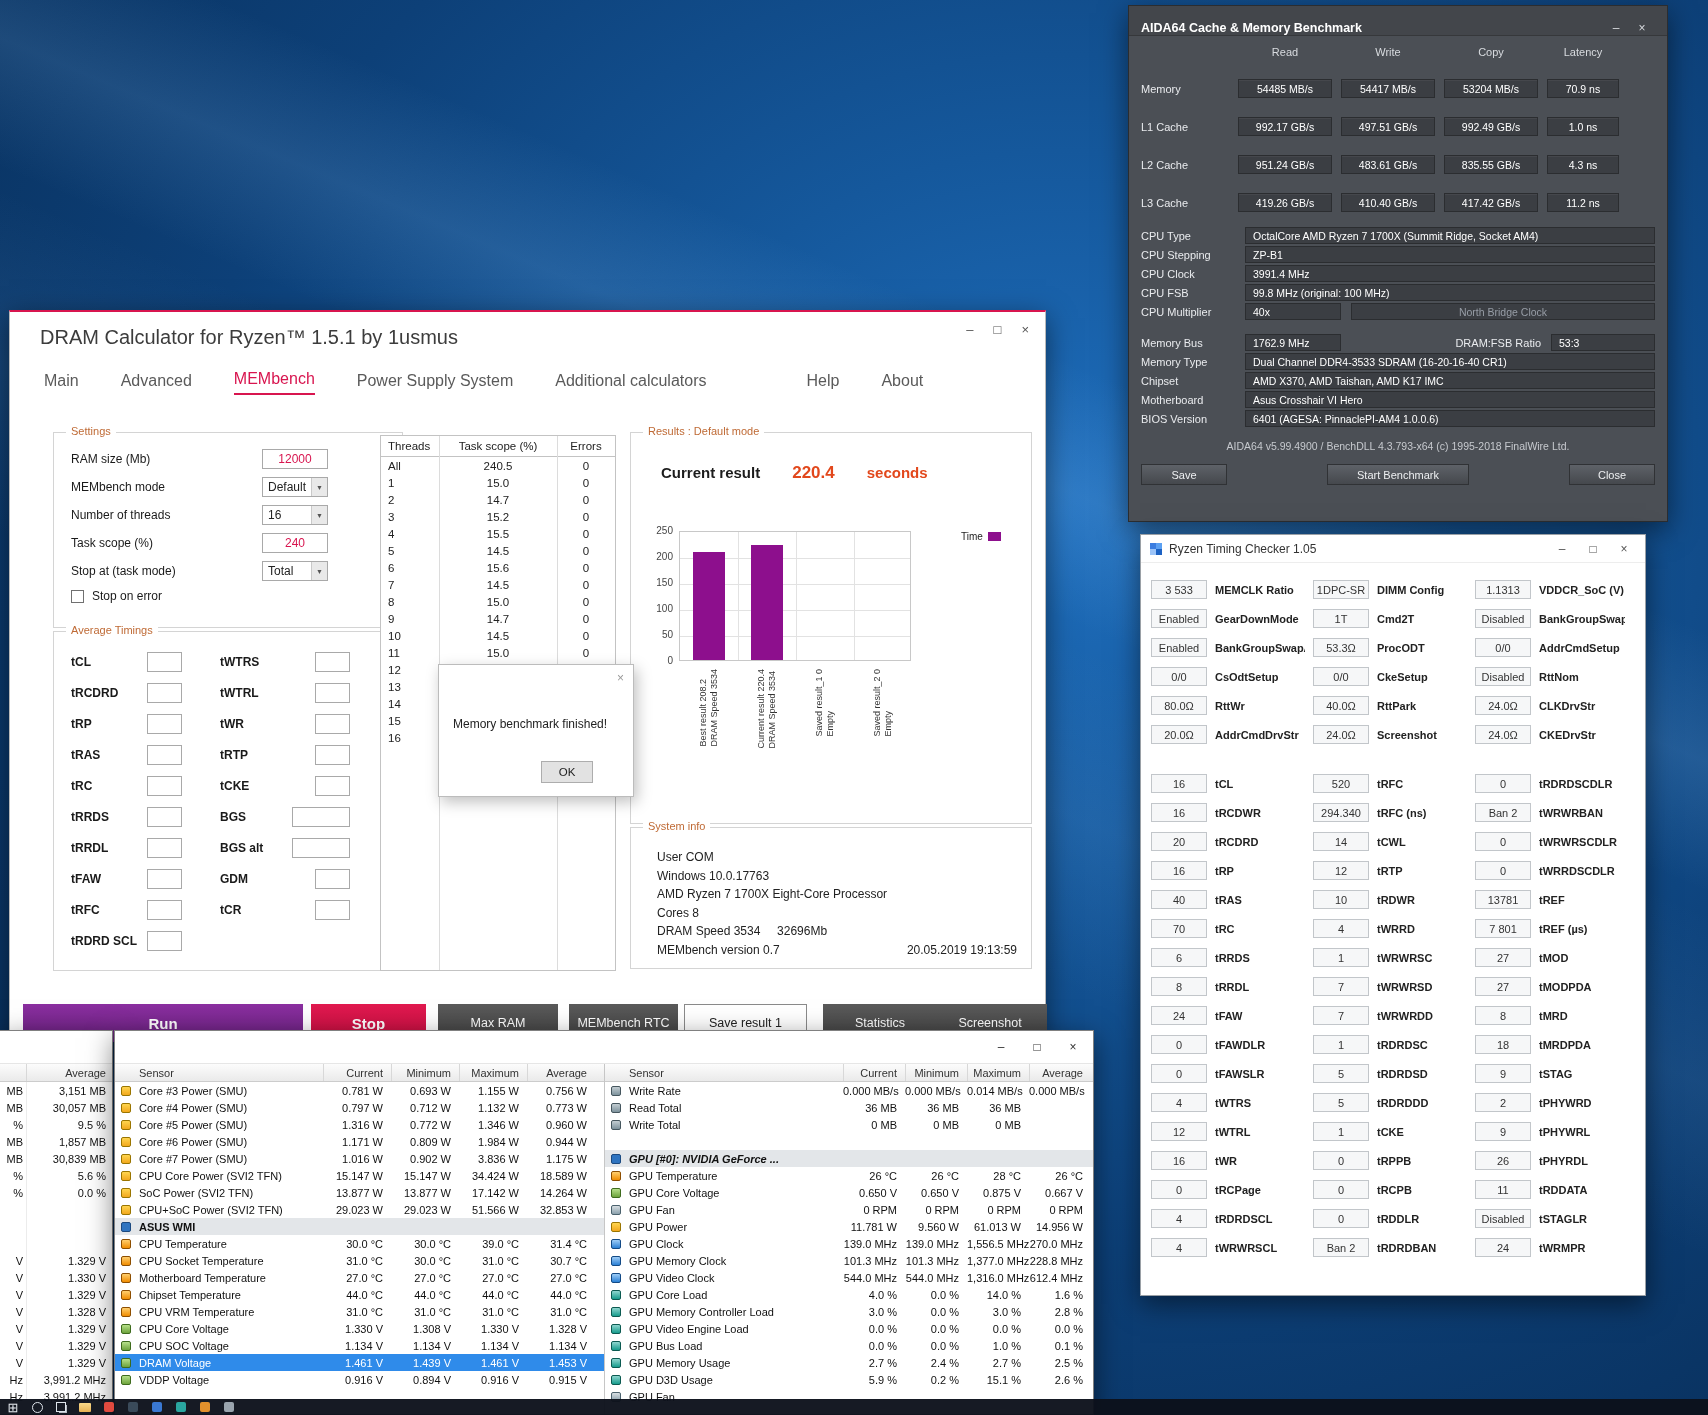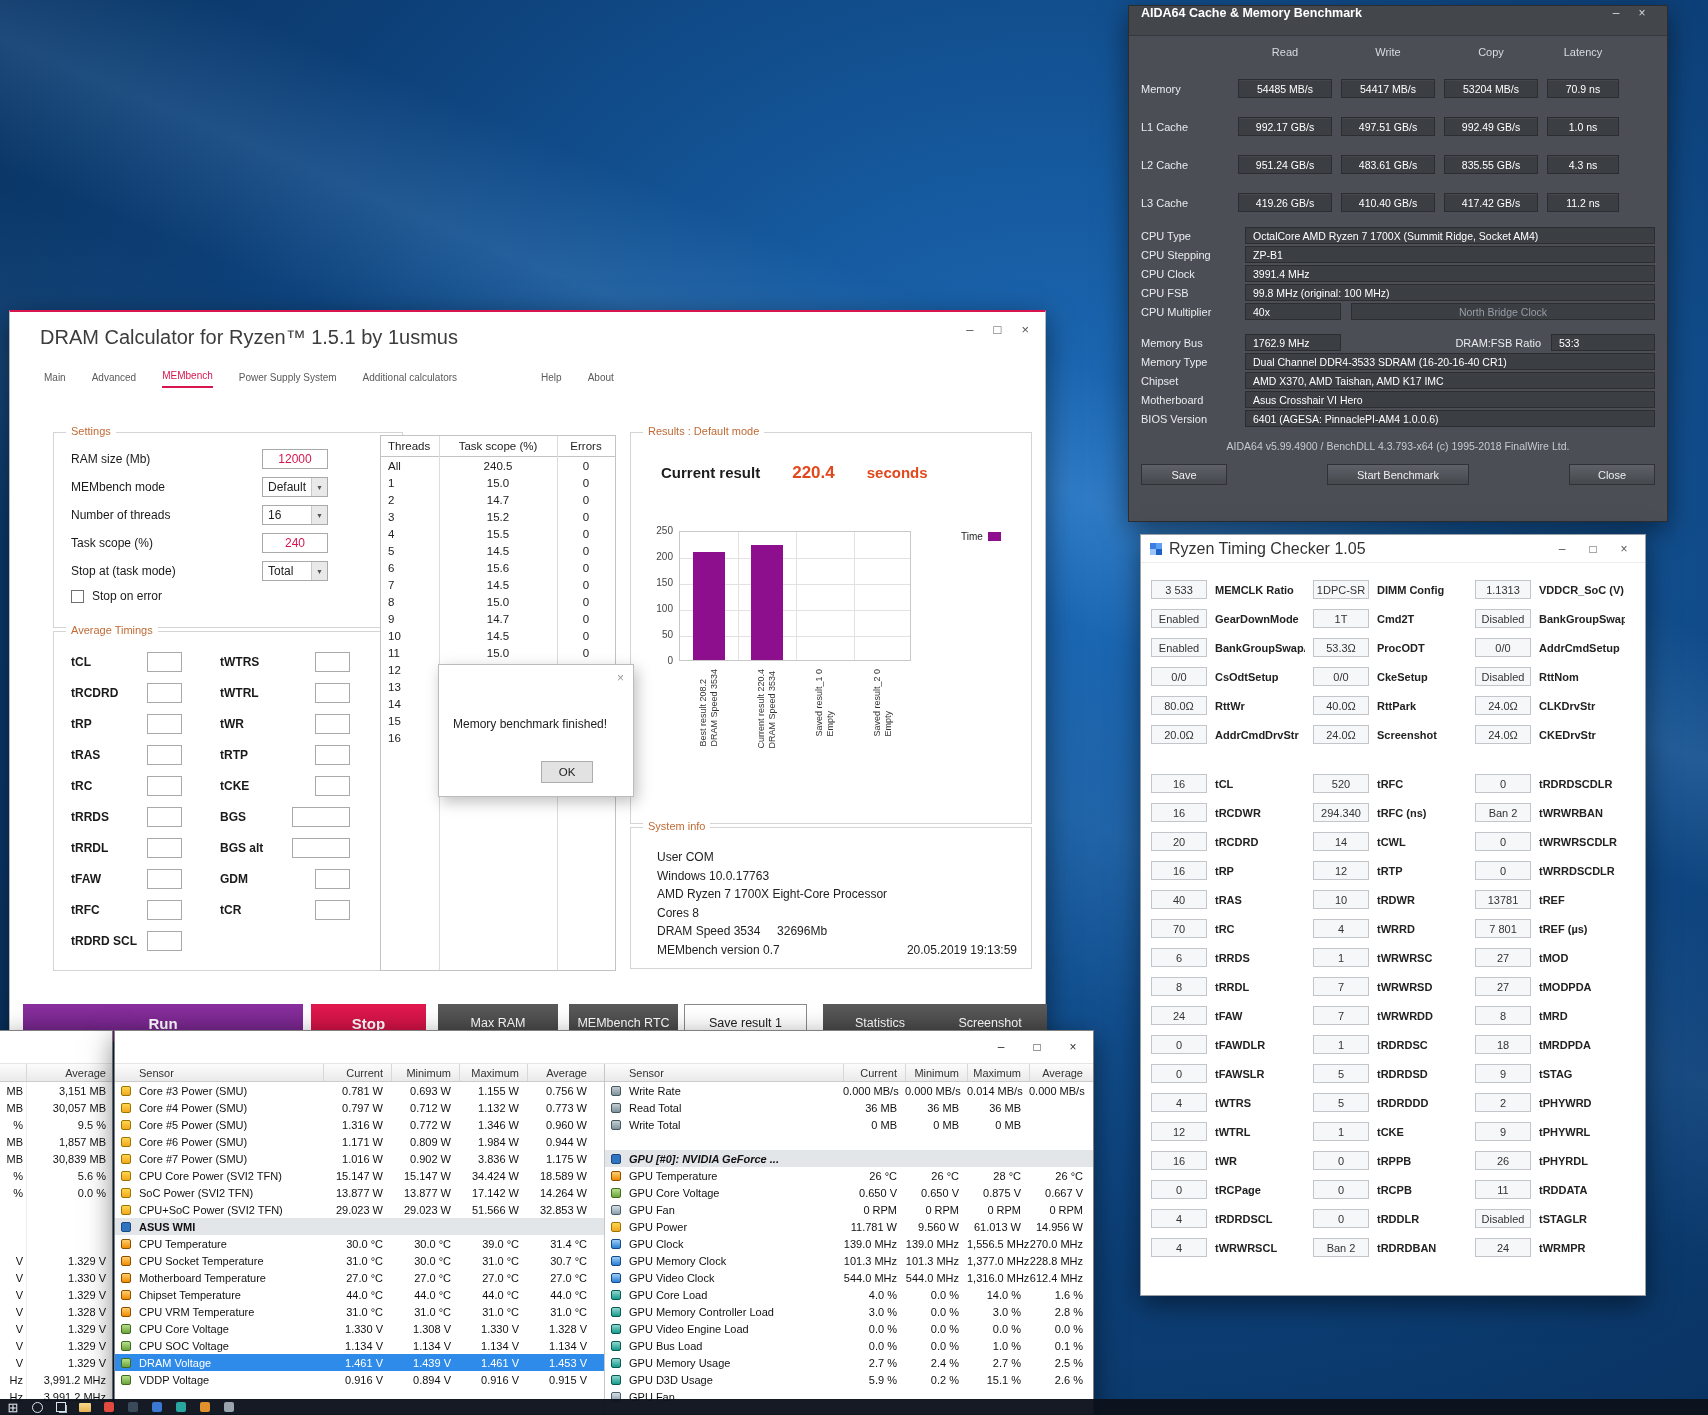--- a/index.html
+++ b/index.html
@@ -4,21 +4,21 @@
 <style>
 *{margin:0;padding:0;box-sizing:border-box}
 html,body{width:1708px;height:1415px;overflow:hidden;font-family:"Liberation Sans",sans-serif;background:#07254c}
 #desktop{position:absolute;inset:0;background:radial-gradient(ellipse at 62% 36%,#1f6fbe 0%,#15589c 28%,#0d4078 58%,#072a52 100%)}
 .ray{position:absolute;width:2600px;height:240px;background:linear-gradient(rgba(140,200,255,0),rgba(150,205,255,.14),rgba(140,200,255,0));transform:rotate(23deg);transform-origin:0 0;left:-300px}
 .r1{top:-220px}.r2{top:60px;height:320px;opacity:.6}
 .window{position:absolute;box-shadow:0 8px 26px rgba(0,0,0,.5)}
 
 
 #aida{left:1128px;top:5px;width:540px;height:517px;background:#4b4f55;border:1px solid #2b2d30;color:#fff}
-#aida-titlebar{height:30px;display:flex;align-items:flex-start;padding:0 12px;background:#43464b;border-bottom:1px solid #36383b}
+#aida-titlebar{height:30px;display:flex;align-items:flex-end;padding:0 12px;background:#43464b;border-bottom:1px solid #36383b}
 #aida-title{font-weight:bold;font-size:12.5px;color:#fff;flex:1}
 .aida-winbtn{width:26px;text-align:center;color:#d6d9dd;font-size:12px}
 .aida-grid{display:grid;grid-template-columns:88px 94px 94px 94px 72px;column-gap:9px;align-items:center;padding:0 12px}
 .aida-header{margin-top:8px;height:16px}
 .aida-col{text-align:center;font-size:11px;color:#d8dbdf}
 .aida-bench-row{margin-top:19px}
 .aida-box{height:19px;background:#3b3e43;border:1px solid #2b2d30;box-shadow:inset 0 1px 0 rgba(255,255,255,.05);color:#fff;font-size:10.5px;display:flex;align-items:center;justify-content:center;white-space:nowrap}
 .aida-ilabel{font-size:11px;color:#e9ebee;white-space:nowrap}
 #aida-info{padding:0 12px;margin-top:14px}
 .aida-irow{display:grid;grid-template-columns:104px 1fr;align-items:center;height:19px}
@@ -29,21 +29,21 @@
 .aida-ratio{text-align:right;padding-right:10px;font-size:11px;color:#e9ebee}
 #aida-footer{margin-top:12px;text-align:center;font-size:10.5px;color:#c6c9ce}
 #aida-btnrow{display:flex;justify-content:space-between;padding:0 12px;margin-top:12px}
 .aida-btn{min-width:86px;height:21px;background:linear-gradient(#5e6268,#45484d);border:1px solid #303235;color:#edeff1;font-size:11px;display:flex;align-items:center;justify-content:center;cursor:default}
 .aida-btn.wide{min-width:142px}
 
 
 #dram{left:9px;top:310px;width:1037px;height:730px;background:#fff;border:1px solid #b9b9b9;border-top:2px solid #d8154f}
 #dram-title{position:absolute;left:30px;top:14px;font-size:20px;color:#3c3c3c}
 .winbtns{position:absolute;top:10px;right:16px;display:flex;gap:20px;font-size:13px;color:#555}
-#dram-menu{position:absolute;top:58px;left:34px;display:flex;align-items:flex-end;gap:26px;font-size:10px;color:#5a5a5a}
+#dram-menu{position:absolute;top:58px;left:34px;display:flex;align-items:flex-end;gap:42px;font-size:16px;color:#5a5a5a}
 .menu-item{padding-bottom:5px;cursor:default;white-space:nowrap}
 .menu-item.active{color:#d8154f;border-bottom:2px solid #d8154f}
 .menu-item.gap-left{margin-left:58px}
 .group{position:absolute;border:1px solid #d4d4d4}
 .group-caption{position:absolute;top:-8px;left:12px;background:#fff;padding:0 5px;font-size:11px;color:#bf6a35}
 #grp-settings{left:43px;top:120px;width:350px;height:196px}
 #grp-timings{left:43px;top:319px;width:350px;height:340px}
 #grp-results{left:620px;top:120px;width:402px;height:392px}
 #grp-sysinfo{left:620px;top:515px;width:402px;height:142px}
 #settings-rows{padding-top:16px}
@@ -97,21 +97,21 @@
 .btn.shot{left:910px;width:114px}
 #dialog{position:absolute;left:428px;top:352px;width:196px;height:133px;background:#fff;border:1px solid #bcbcbc;box-shadow:3px 5px 14px rgba(0,0,0,.25);z-index:6}
 .dlg-close{position:absolute;top:6px;right:9px;font-size:12px;color:#999}
 .dlg-msg{position:absolute;left:14px;top:52px;font-size:12px;color:#222}
 .dlg-ok{position:absolute;left:102px;top:96px;width:52px;height:22px;background:#e2e2e2;border:1px solid #adadad;font-size:11.5px;color:#222;display:flex;align-items:center;justify-content:center}
 
 
 #rtc{left:1140px;top:534px;width:506px;height:762px;background:#fff;border:1px solid #9aa0a6}
 #rtc-titlebar{height:28px;display:flex;align-items:center;padding:0 9px;gap:7px;border-bottom:1px solid #ededed}
 #rtc-appicon{width:12px;height:12px;background:conic-gradient(#5ba0f2 0 25%,#1c62c4 0 50%,#9cc4f8 0 75%,#3b7de0 0)}
-#rtc-title{font-size:16px;color:#333;flex:1}
+#rtc-title{font-size:12px;color:#333;flex:1}
 .rtc-winbtn{width:24px;text-align:center;color:#555;font-size:12px}
 #rtc-s1{margin-top:12px}
 #rtc-s2{margin-top:20px}
 .rtc-row{display:grid;grid-template-columns:56px 90px 56px 90px 56px 86px;column-gap:8px;align-items:center;height:29px;padding:0 10px}
 .rtc-box{height:19px;background:#f6f7f8;border:1px solid #c2c6ca;display:flex;align-items:center;justify-content:center;color:#333;font-size:11px;white-space:nowrap}
 .rtc-lab{font-weight:bold;color:#222;font-size:11px;white-space:nowrap;overflow:hidden}
 
 
 #sens{left:114px;top:1030px;width:980px;height:385px;background:#fff;border:1px solid #808080}
 #sens-titlebar{height:33px;position:relative;background:#fff;border-bottom:1px solid #e6e6e6}

